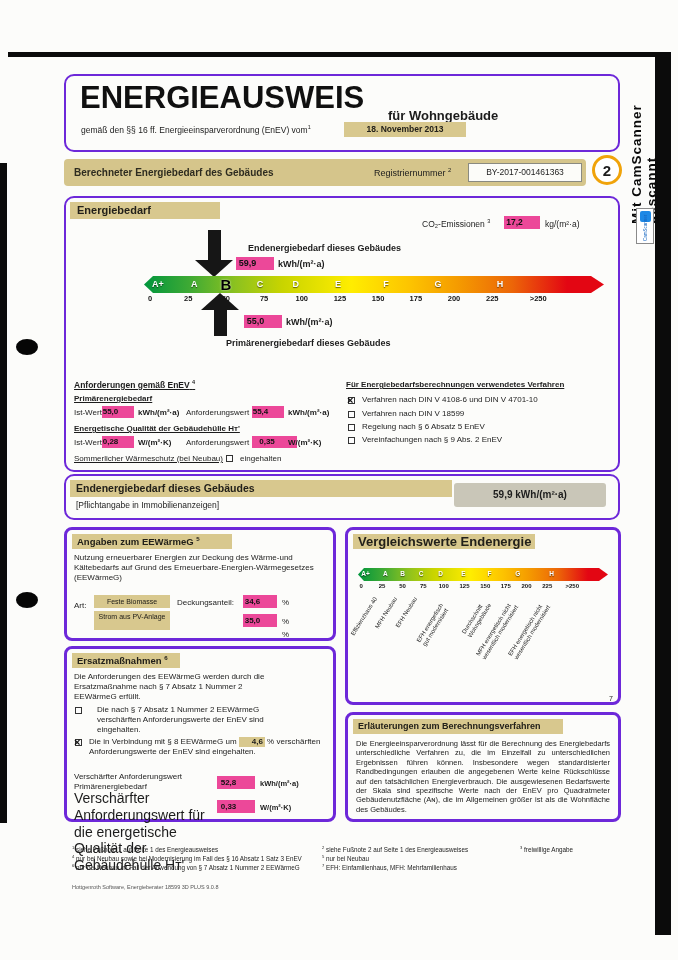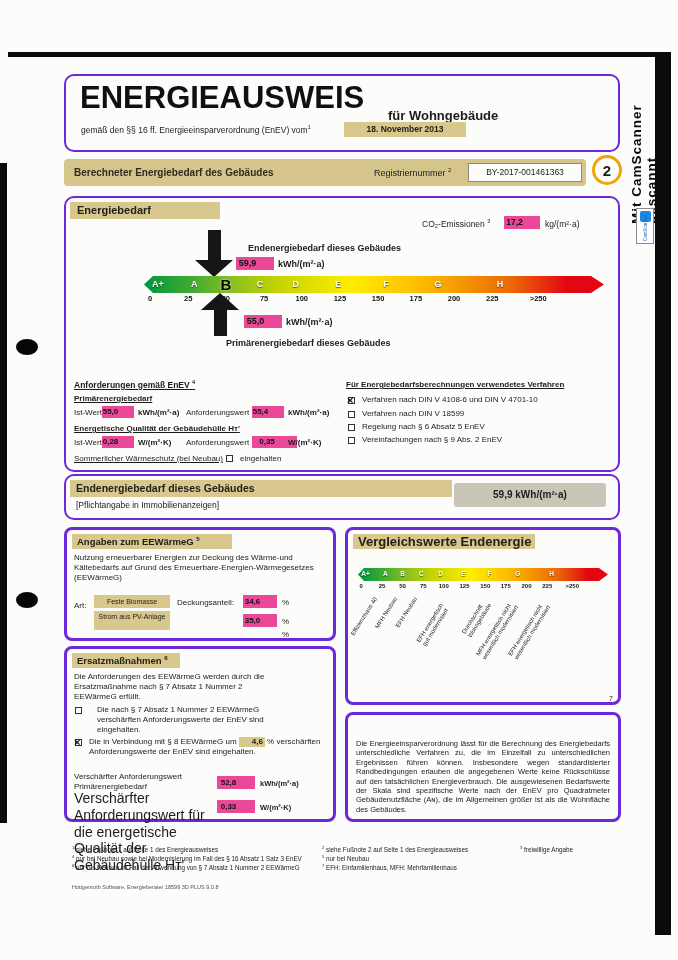--- a/index.html
+++ b/index.html
@@ -255,20 +255,21 @@
     </div>
     <div class="abs" style="left:7px;top:123px;width:142px;font-size:8px;line-height:1.2;">Verschärfter Anforderungswert Primärenergiebedarf</div>
     <span class="vbox" style="left:150px;top:127px;width:38px;height:13px;font-size:8px;">52,8</span>
     <span class="abs b" style="left:193px;top:130px;font-size:7.5px;">kWh/(m²·a)</span>
     <div class="abs" style="left:7px;top:141px;width:142px;font-size:14px;line-height:1.2;">Verschärfter Anforderungswert für die energetische Qualität der Gebäudehülle Hᴛ'</div>
     <span class="vbox" style="left:150px;top:151px;width:38px;height:13px;font-size:8px;">0,33</span>
     <span class="abs b" style="left:193px;top:154px;font-size:7.5px;">W/(m²·K)</span>
   </div>
 
   <div class="obox thin" style="left:345px;top:712px;width:276px;height:110px;">
+    <div class="pill" style="left:5px;top:4px;width:210px;height:15px;font-size:9px;line-height:15px;padding-left:5px;">Erläuterungen zum Berechnungsverfahren</div>
     <div class="abs" style="left:8px;top:24px;width:254px;font-size:7.5px;line-height:1.25;text-align:justify;">Die Energieeinsparverordnung lässt für die Berechnung des Energiebedarfs unterschiedliche Verfahren zu, die im Einzelfall zu unterschiedlichen Ergebnissen führen können. Insbesondere wegen standardisierter Randbedingungen erlauben die angegebenen Werte keine Rückschlüsse auf den tatsächlichen Energieverbrauch. Die ausgewiesenen Bedarfswerte der Skala sind spezifische Werte nach der EnEV pro Quadratmeter Gebäudenutzfläche (Aɴ), die im Allgemeinen größer ist als die Wohnfläche des Gebäudes.</div>
   </div>
 
   <div class="abs" style="left:70px;top:846px;width:545px;height:28px;">
     <div class="fn" style="left:2px;top:0;"><sup>1</sup> <span>siehe Fußnote 1 auf Seite 1 des Energieausweises</span></div>
     <div class="fn" style="left:252px;top:0;"><sup>2</sup> <span>siehe Fußnote 2 auf Seite 1 des Energieausweises</span></div>
     <div class="fn" style="left:450px;top:0;"><sup>3</sup> <span>freiwillige Angabe</span></div>
     <div class="fn" style="left:2px;top:9px;"><sup>4</sup> <span>nur bei Neubau sowie bei Modernisierung im Fall des § 16 Absatz 1 Satz 3 EnEV</span></div>
     <div class="fn" style="left:252px;top:9px;"><sup>5</sup> <span>nur bei Neubau</span></div>
     <div class="fn" style="left:2px;top:18px;"><sup>6</sup> <span>nur bei Neubau im Fall der Anwendung von § 7 Absatz 1 Nummer 2 EEWärmeG</span></div>

